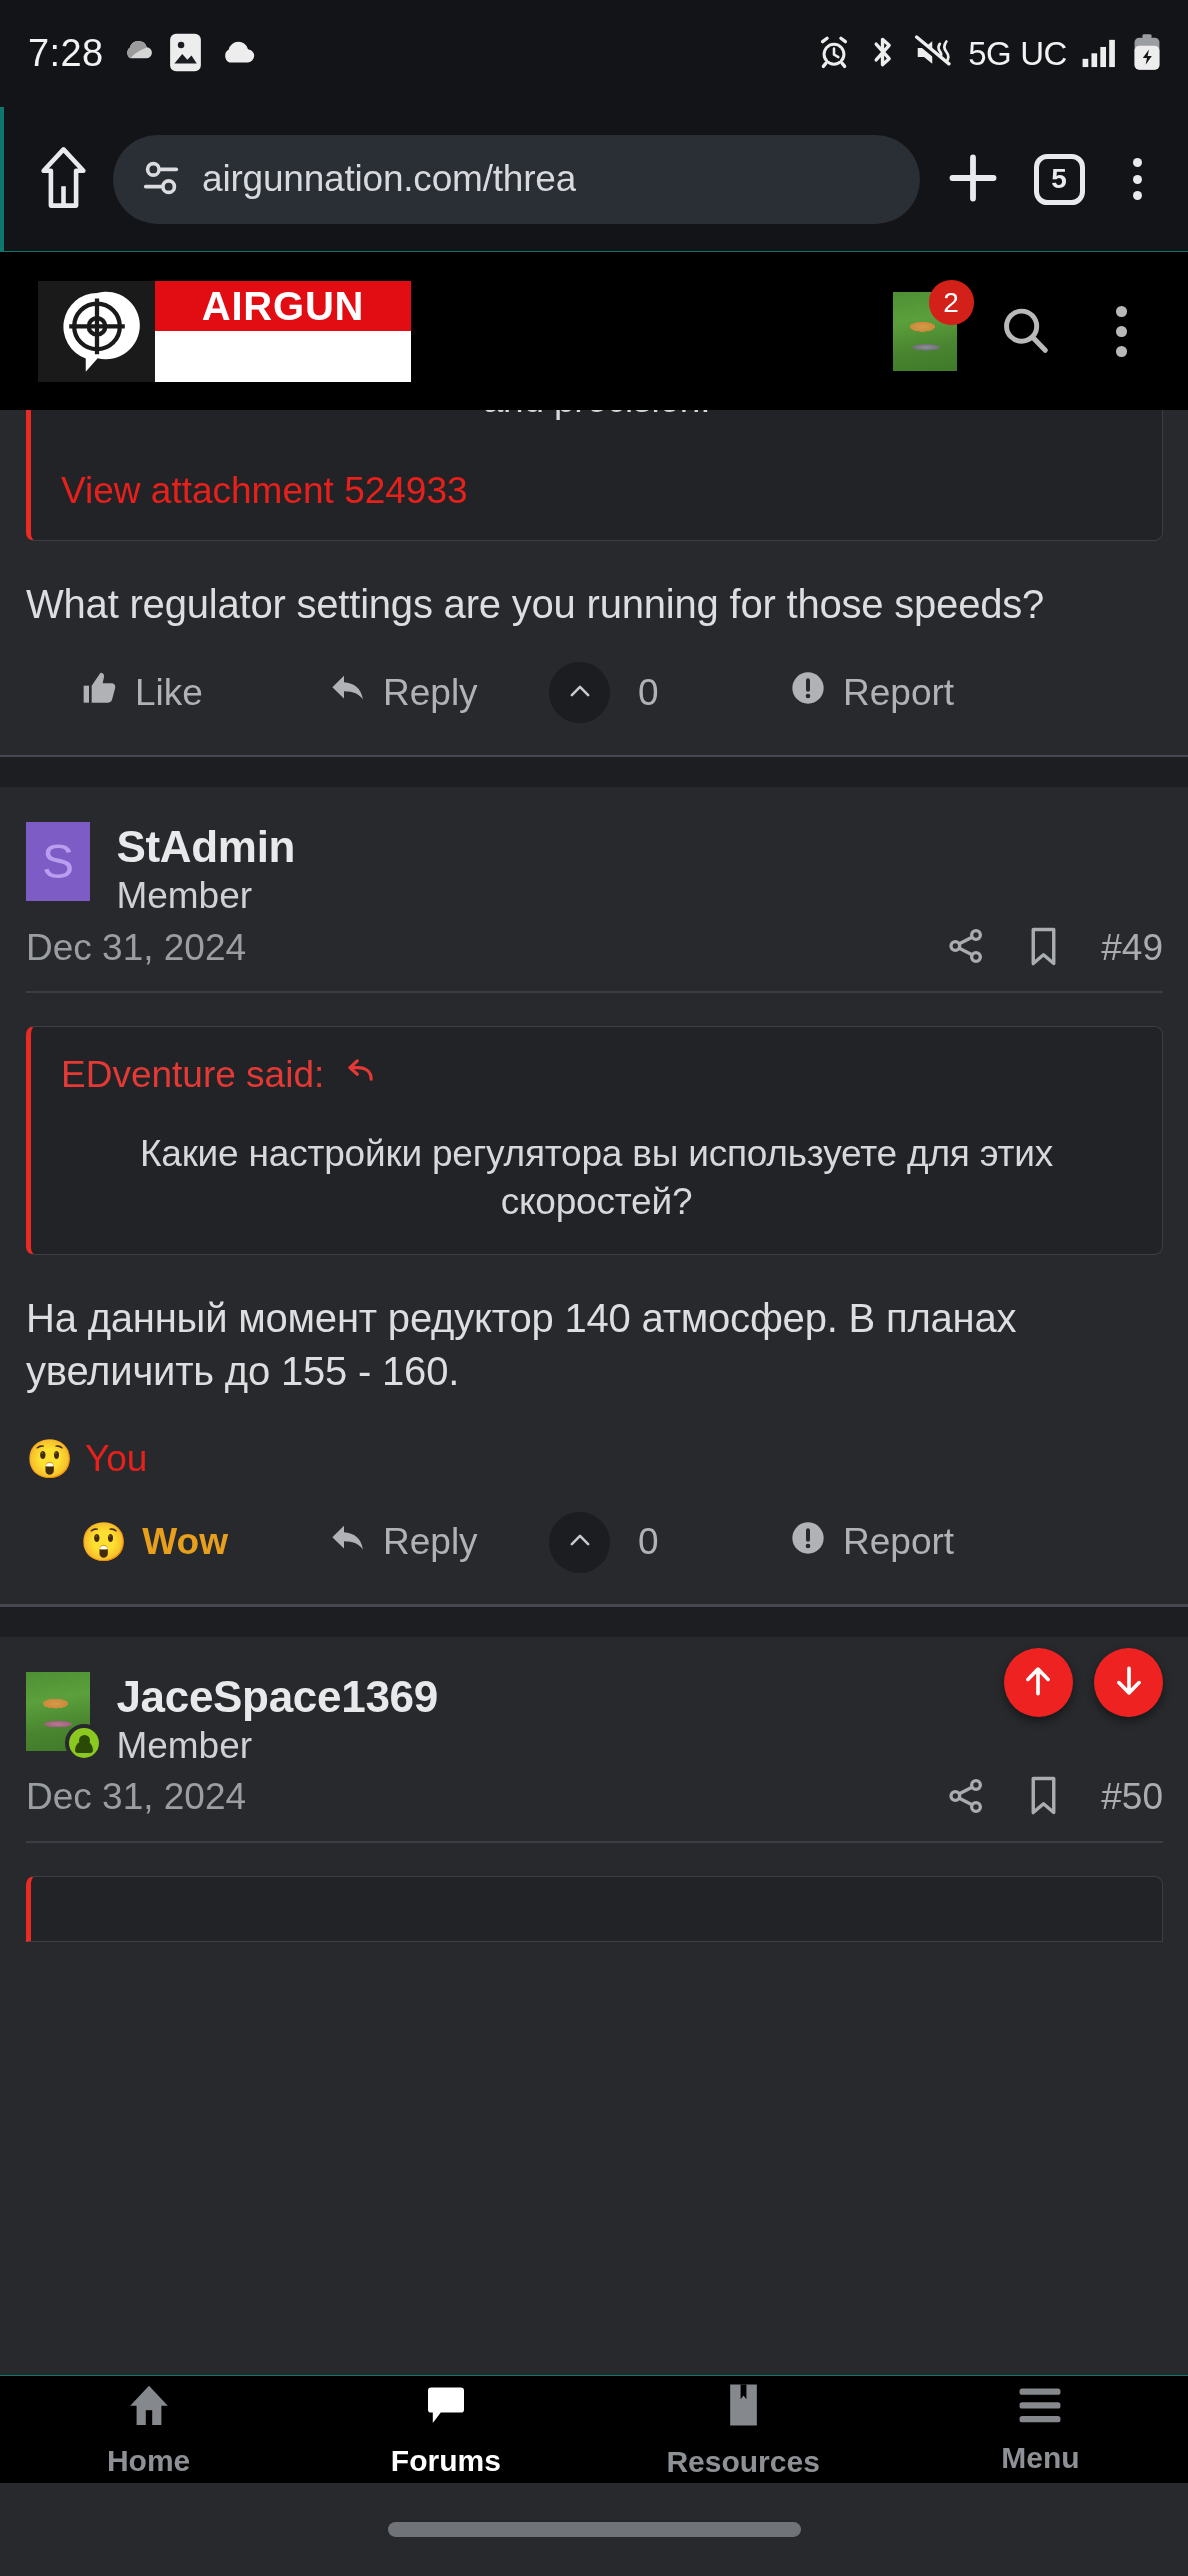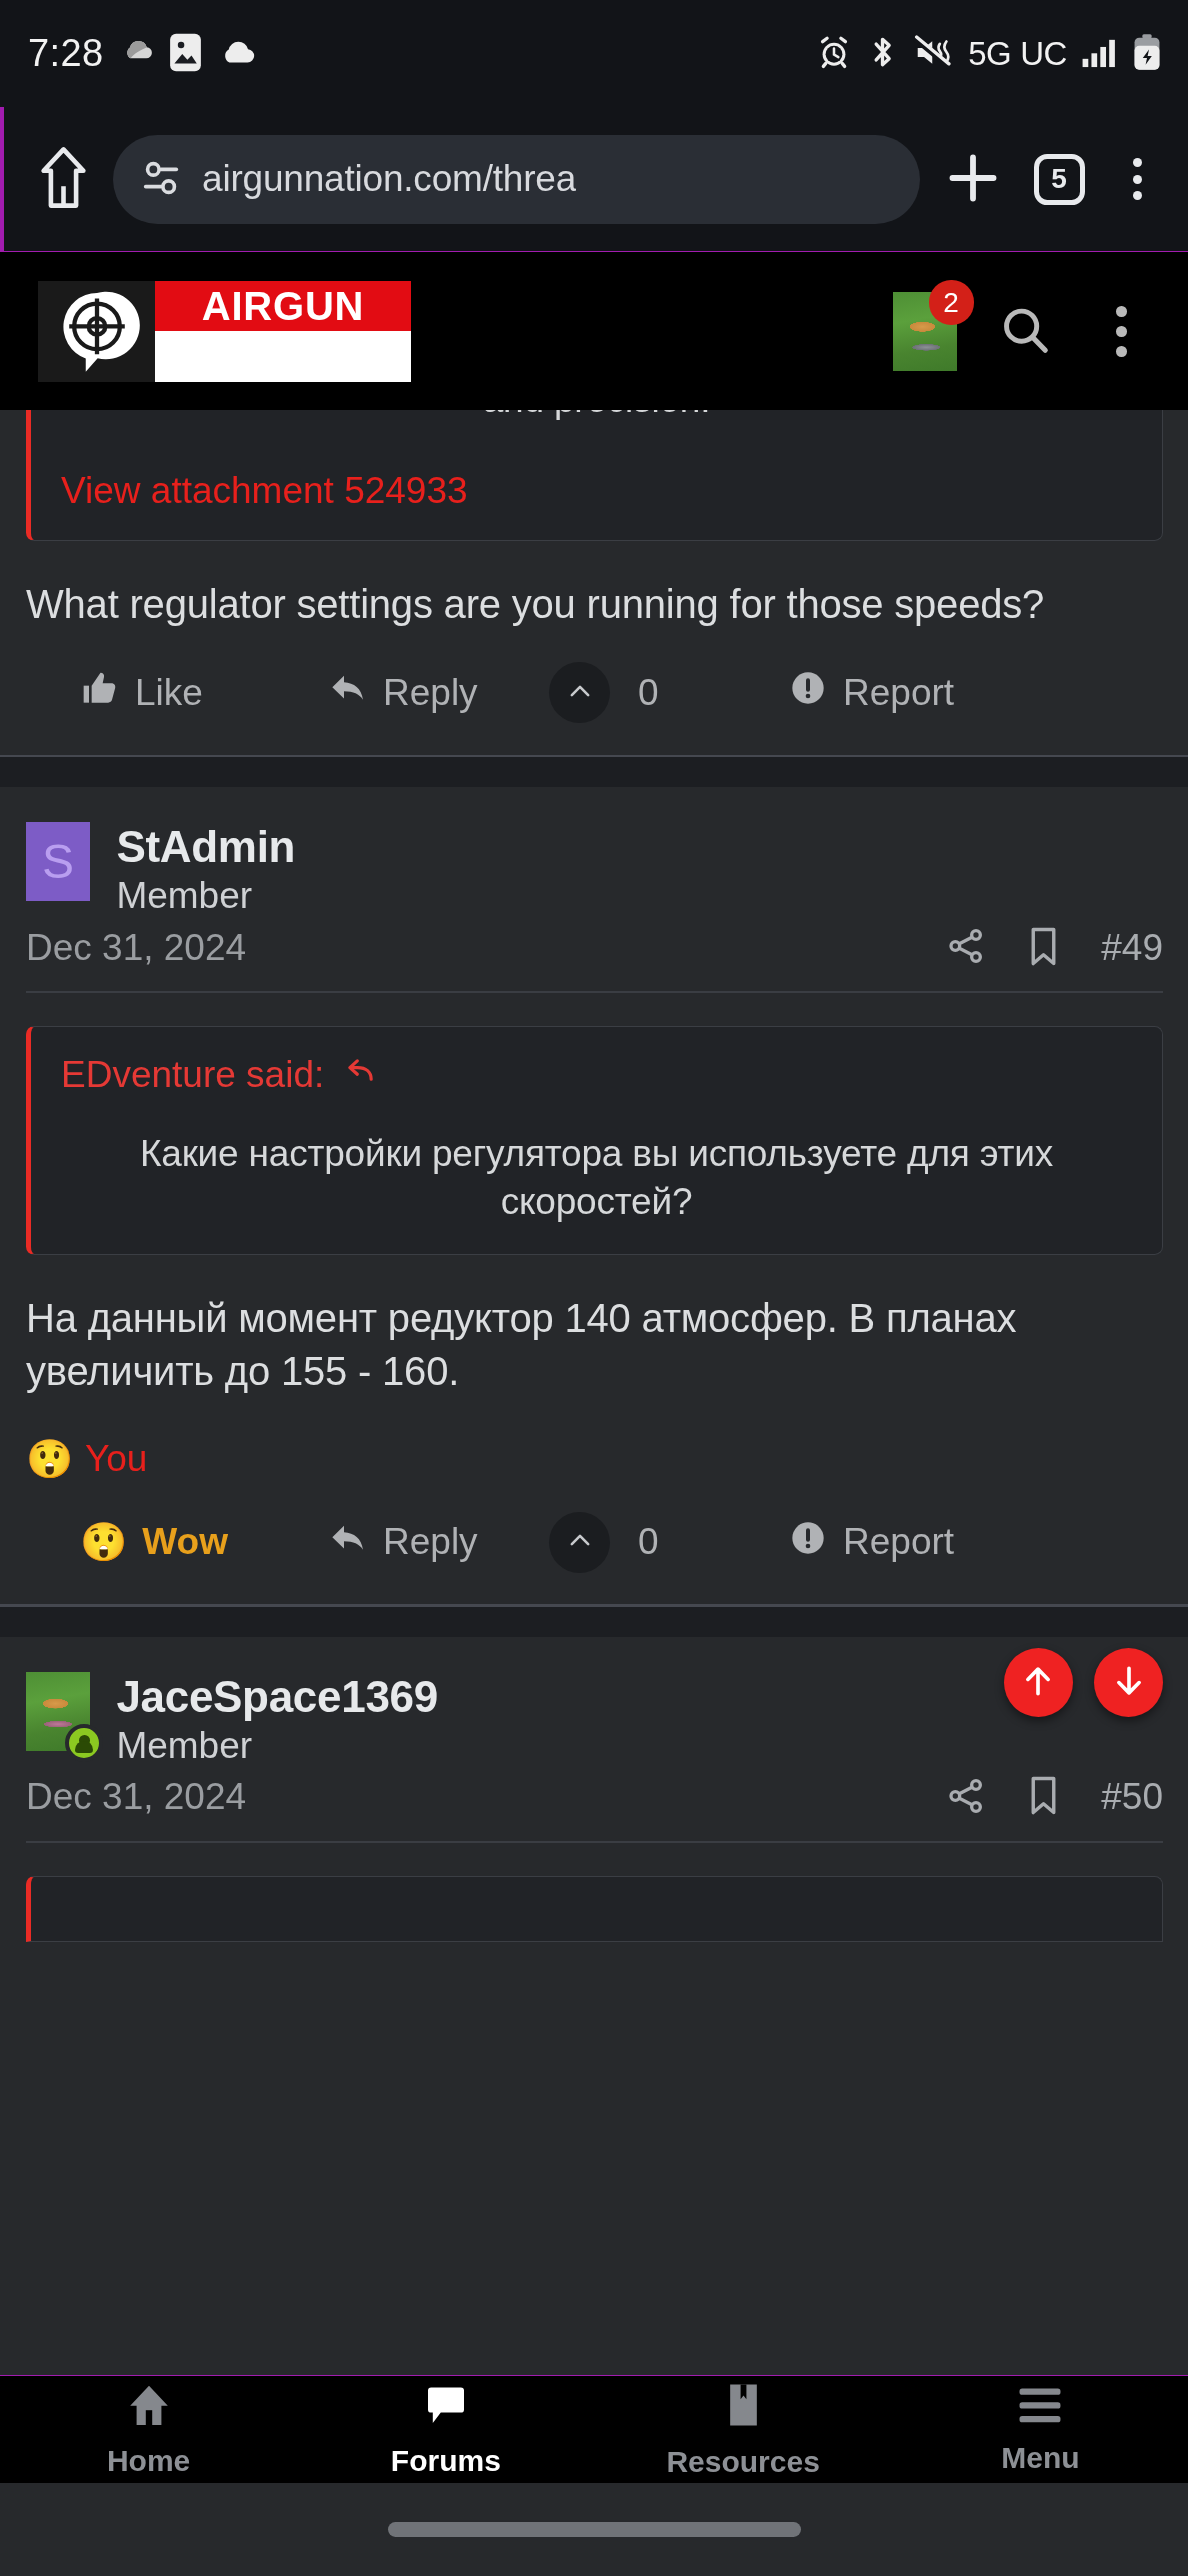--- a/index.html
+++ b/index.html
@@ -2,21 +2,21 @@
 <html style="font-size:13.2px"><head>
 <meta charset="utf-8">
 <style>
   * { margin:0; padding:0; box-sizing:border-box; }
   html,body{
     width:1189px; height:2576px;
     background:#000;
     font-family:"Liberation Sans", sans-serif;
     overflow:hidden;
   }
-  #screen{ position:relative; width:1189px; height:2576px; background:#a21caf; }
+  #screen{ position:relative; width:1189px; height:2576px; background:#0f766e; }
 
   
   .statusbar{
     position:absolute; top:0; left:0; width:1189px; height:107px;
     background:#121418; display:flex; align-items:center;
     padding:0 28px; color:#f2f2f2;
   }
   .sb-left{ display:flex; align-items:center; gap:13.2px; }
   .sb-clock{ font-size:38px; letter-spacing:0.4px; font-weight:400; }
   .sb-right{ margin-left:auto; display:flex; align-items:center; gap:14px; }

